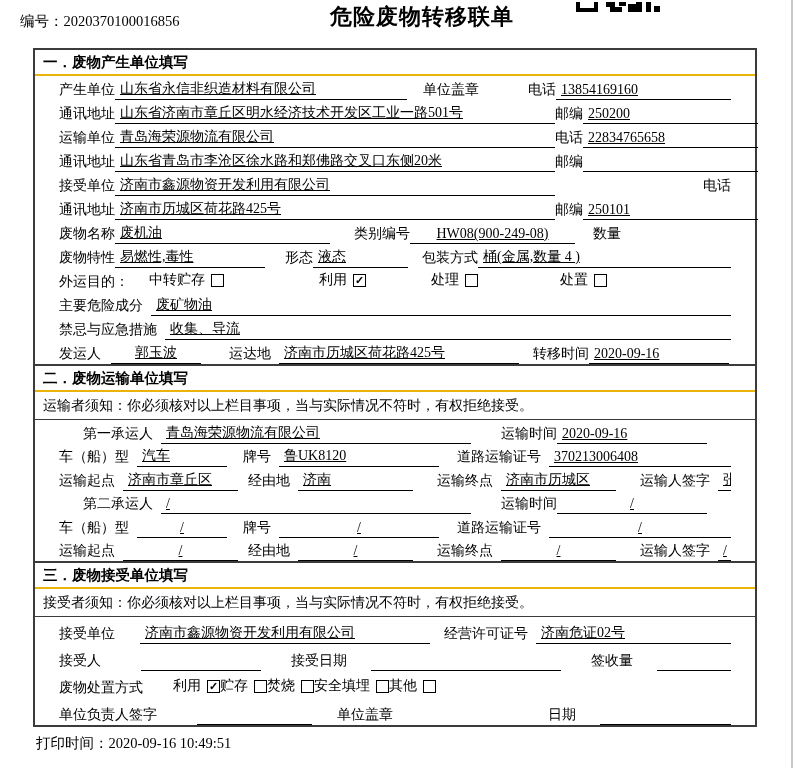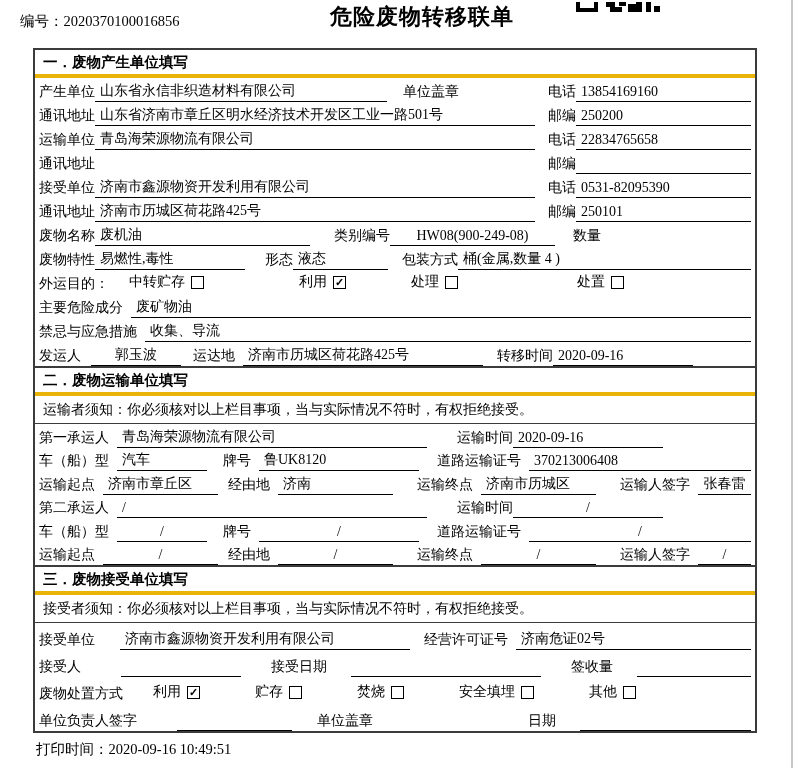--- a/index.html
+++ b/index.html
@@ -14,40 +14,40 @@
 
   
   .doc-header { position:relative; height:40px; }
   .serial { position:absolute; left:20px; top:12px; font-size:14.5px; }
   .doc-title { position:absolute; left:330px; top:2px; font-size:22px; font-weight:bold; letter-spacing:1px; }
   .qr-frag { position:absolute; left:576px; top:0; }
 
   
   .form { margin:8px 0 0 33px; width:724px; border:2px solid #3b3b3b; background:#fff; }
   .sec + .sec { border-top:2px solid #3b3b3b; }
-  .sec-head { font-weight:bold; font-size:14.5px; padding:3px 8px 2px 8px; border-bottom:4px solid #eab308; }
+  .sec-head { font-weight:bold; font-size:14.5px; padding:3px 8px 2px 8px; border-bottom:2px solid #eab308; }
   .notice-row { padding:5px 8px 4px 8px; border-bottom:1.5px solid #3b3b3b; }
 
-  .row { display:flex; align-items:flex-end; padding:0 4px; height:24px; white-space:nowrap; }
-  .s2 .row { height:23.5px; }
+  .row { display:flex; align-items:flex-end; padding:0 24px; height:24px; white-space:nowrap; }
+  .s2 .row { height:23.5px;justify-content:center; }
   .s3 .row { height:27px; }
   .lbl { flex:none; padding-bottom:1px; }
-  .fv { border-bottom:1px solid #000; padding:0 5px 1px 5px; flex:none; min-height:18px; overflow:hidden; }
+  .fv { border-bottom:1px solid #000; padding:0 5px 1px 5px; flex:none; min-height:18px; overflow:hidden;text-decoration:underline; }
   .fv.fill { flex:1 1 auto; }
   .ctr { text-align:center; }
 
   
   .w90{width:90px}.w95{width:95px}.w115{width:115px}
   .w120{width:120px}.w140{width:140px}.w150{width:150px}.w160{width:160px}
   .w165{width:165px}.w175{width:175px}.w190{width:190px}.w215{width:215px}.w240{width:240px}
   .w290{width:290px}.w292{width:292px}.w310{width:310px}.w440{width:440px}
   .ml8{margin-left:8px}.ml10{margin-left:10px}.ml12{margin-left:24px}.ml14{margin-left:14px}
   .ml16{margin-left:16px}.ml18{margin-left:18px}.ml20{margin-left:20px}.ml25{margin-left:25px}
-  .ml28{margin-left:12px}.ml30{margin-left:30px}.ml40{margin-left:40px}.ml55{margin-left:55px}
-  .ml65{margin-left:65px}.ml95{margin-left:95px}.ml130{margin-left:119px}.ml155{margin-left:155px}
+  .ml28{margin-left:28px}.ml30{margin-left:30px}.ml40{margin-left:40px}.ml55{}
+  .ml65{margin-left:65px}.ml95{margin-left:95px}.ml130{margin-left:82px}.ml155{margin-left:155px}
   .mla{margin-left:auto}
 
   
   .opt { display:flex; align-items:center; padding-bottom:3px; }
   .cb { display:inline-block; width:13px; height:13px; border:1.4px solid #000;
         line-height:11px; font-size:11px; font-weight:bold; text-align:center;
         margin-left:6px; flex:none; }
 
   .print-time { margin:7px 0 0 36px; font-size:14.5px; }
 </style>
@@ -99,29 +99,29 @@
 
     <div class="row">
       <span class="lbl">运输单位</span>
       <span class="fv w440">青岛海荣源物流有限公司</span>
       <span class="lbl mla">电话</span>
       <span class="fv w175">22834765658</span>
     </div>
 
     <div class="row">
       <span class="lbl">通讯地址</span>
+      <span class="fv w440">山东省青岛市李沧区徐水路和郑佛路交叉口东侧20米</span>
       <span class="lbl mla">邮编</span>
       <span class="fv w175"></span>
     </div>
 
     <div class="row">
       <span class="lbl">接受单位</span>
       <span class="fv w440">济南市鑫源物资开发利用有限公司</span>
       <span class="lbl mla">电话</span>
-      <span class="fv w175">0531-82095390</span>
     </div>
 
     <div class="row">
       <span class="lbl">通讯地址</span>
       <span class="fv w440">济南市历城区荷花路425号</span>
       <span class="lbl mla">邮编</span>
       <span class="fv w175">250101</span>
     </div>
 
     <div class="row">

